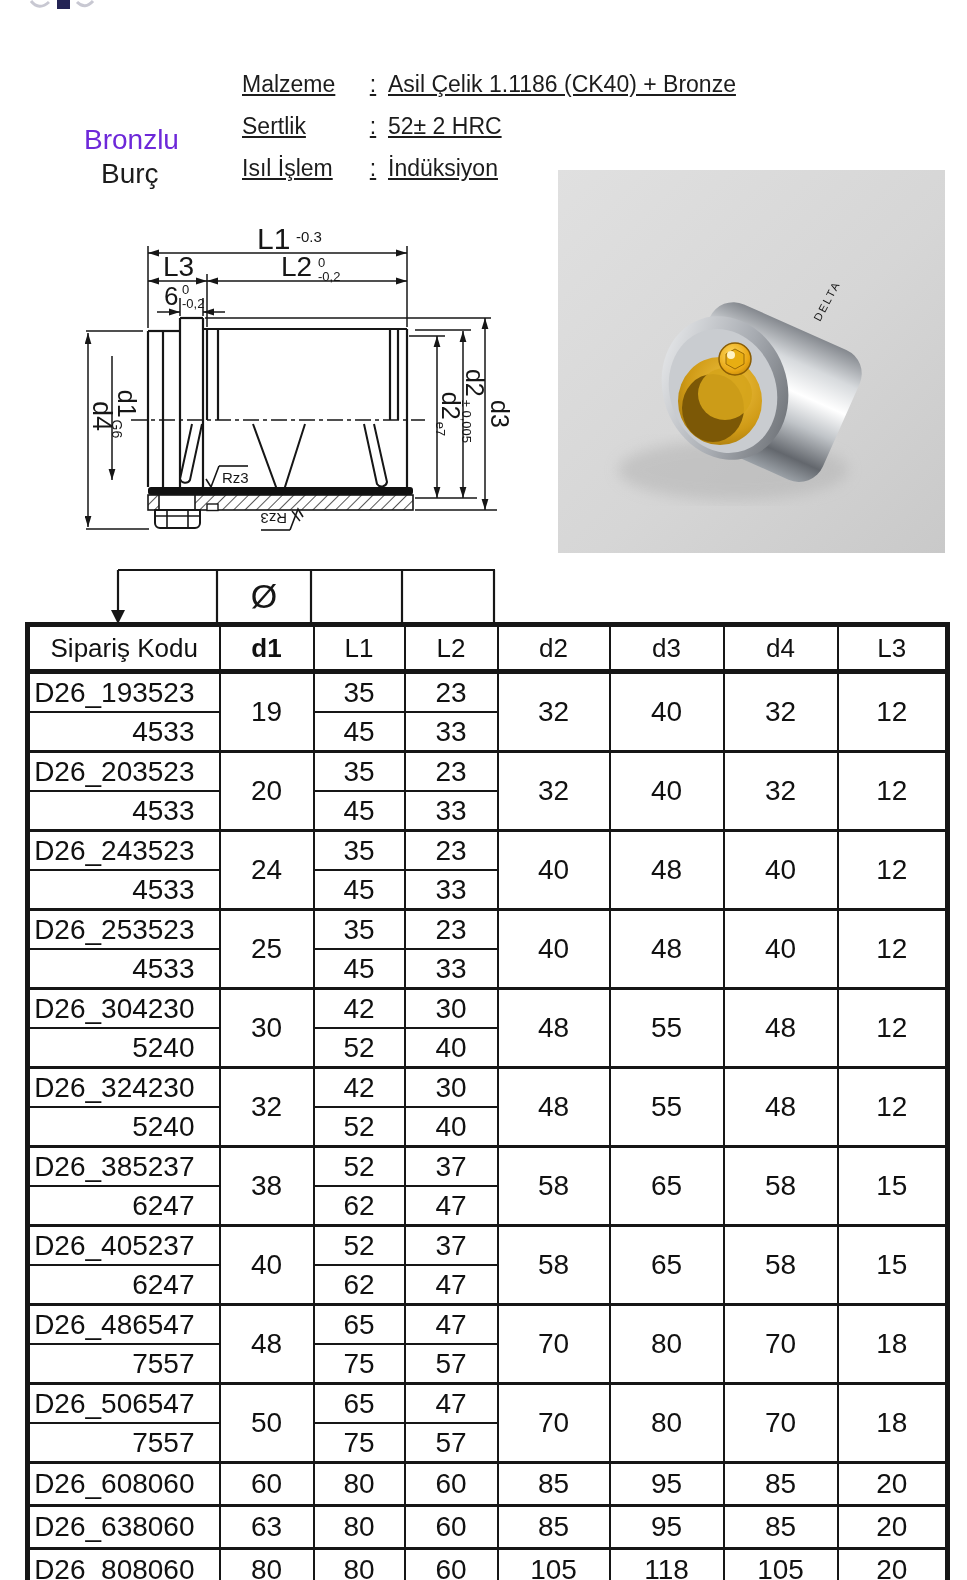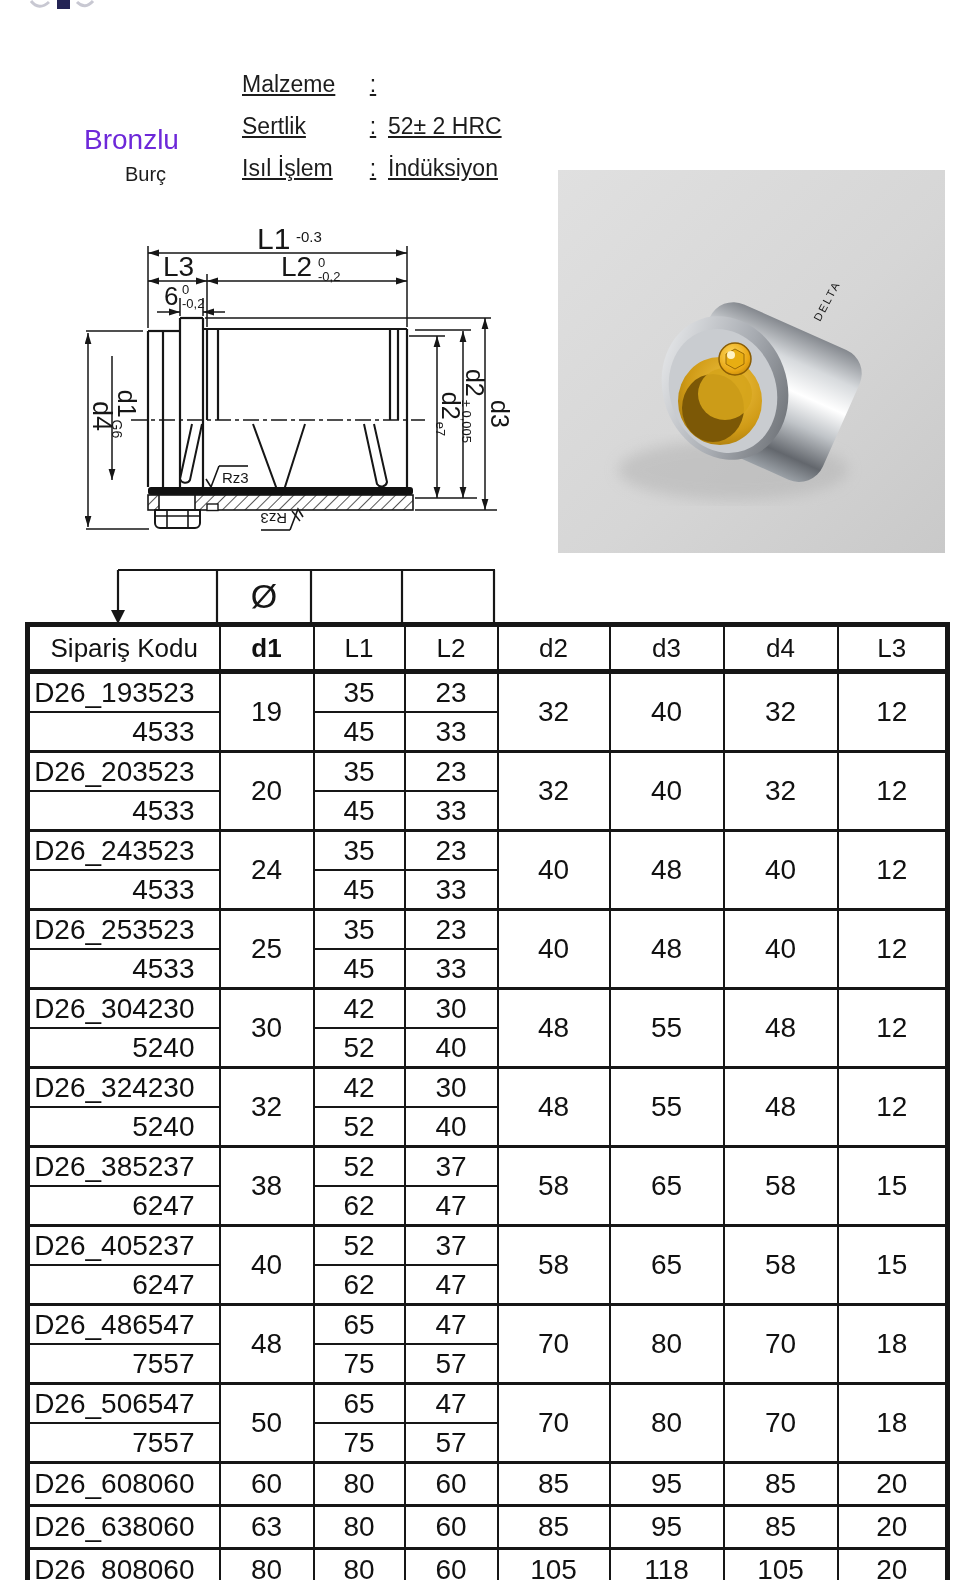--- a/index.html
+++ b/index.html
@@ -2,21 +2,21 @@
 <html><head>
 <meta charset="utf-8">
 <style>
   html,body{margin:0;padding:0;background:#ffffff;}
   #page{position:relative;width:967px;height:1580px;background:#ffffff;overflow:hidden;
         font-family:"Liberation Sans", sans-serif;color:#141414;}
   .abs{position:absolute;}
   
   #product-code{left:101px;top:60px;font-size:60px;line-height:1;letter-spacing:-1px;color:#1c1c1c;}
   #ptype1{left:84px;top:124px;font-size:28px;line-height:32px;color:#6d28d9;}
-  #ptype2{left:101px;top:158px;font-size:20px;line-height:32px;color:#1c1c1c;margin-left:24px;}
+  #ptype2{left:101px;top:158px;font-size:28px;line-height:32px;color:#1c1c1c;}
   #specs{left:242px;top:63px;font-size:23px;color:#1c1c1c;text-decoration:underline;}
   .spec-row{display:flex;height:42px;align-items:center;}
   .spec-label{width:124px;flex:0 0 124px;}
   .spec-colon{width:14px;flex:0 0 14px;text-align:center;}
   .spec-value{margin-left:8px;white-space:nowrap;}
   
   #dim-table{position:absolute;left:25px;top:622px;width:920px;border-collapse:collapse;
              table-layout:fixed;font-size:28px;color:#111;}
   #dim-table, #dim-table td{border:2px solid #161616;}
   #dim-table{border-width:5px;}
@@ -39,20 +39,21 @@
     <path d="M52,2 Q60,10 68,1" stroke="#c8c8d2" stroke-width="3" fill="none"></path>
   </svg>
 
   <div class="abs" id="ptype1">Bronzlu</div>
   <div class="abs" id="ptype2">Burç</div>
 
   <div class="abs" id="specs">
     <div class="spec-row">
       <span class="spec-label">Malzeme</span>
       <span class="spec-colon">:</span>
+      <span class="spec-value">Asil Çelik 1.1186 (CK40) + Bronze</span>
     </div>
     <div class="spec-row">
       <span class="spec-label">Sertlik</span>
       <span class="spec-colon">:</span>
       <span class="spec-value">52± 2 HRC</span>
     </div>
     <div class="spec-row">
       <span class="spec-label">Isıl İşlem</span>
       <span class="spec-colon">:</span>
       <span class="spec-value">İndüksiyon</span>

